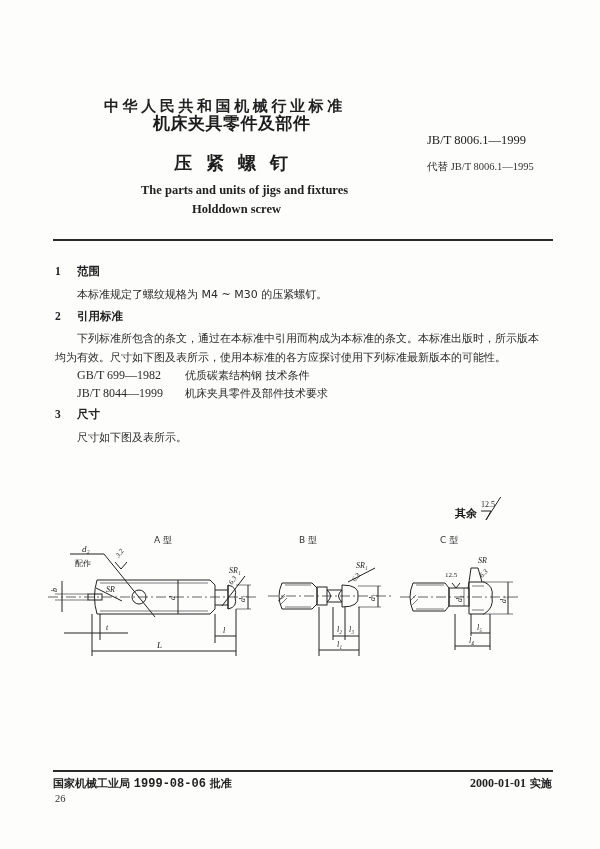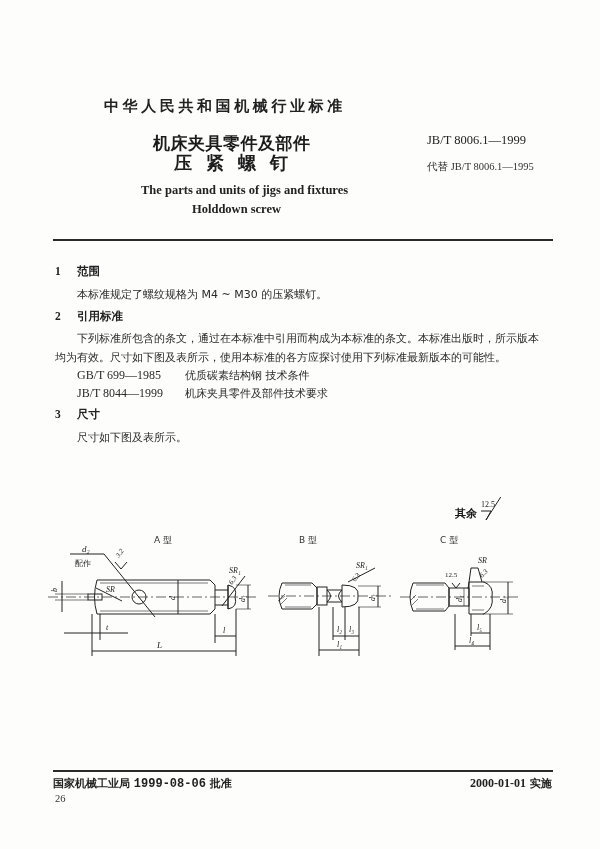--- a/index.html
+++ b/index.html
@@ -7,21 +7,21 @@
     width: 600px; height: 849px; position: relative; overflow: hidden;
     background: #fdfdfc; color: #1a1a1a;
     font-family: "DejaVu Serif", "Liberation Serif", serif;
   }
   .abs { position: absolute; white-space: nowrap; }
   .org {
     left: 104px; top: 88px; font-family: "DejaVu Sans", "Liberation Sans", sans-serif;
     font-weight: bold; font-size: 15px; letter-spacing: 3.6px; color: #222; margin-top: 9px;
   }
   .title1 {
-    left: 153px; top: 132px; font-family: "DejaVu Sans", "Liberation Sans", sans-serif;
+    left: 153px; top: 112px; font-family: "DejaVu Sans", "Liberation Sans", sans-serif;
     font-weight: bold; font-size: 17px; letter-spacing: 0.5px; color: #1c1c1c;
   }
   .title2 {
     left: 174px; top: 151px; font-family: "DejaVu Sans", "Liberation Sans", sans-serif;
     font-weight: bold; font-size: 18px; letter-spacing: 14px; color: #1c1c1c;
   }
   .en1 {
     left: 141px; top: 183px; font-family: "Liberation Serif", serif; font-weight: bold;
     font-size: 12.5px; color: #222;
   }
@@ -80,21 +80,21 @@
   <span class="num">1</span><span>范围</span>
 </div>
 <div class="abs para" style="left:77px; top:287px;">本标准规定了螺纹规格为 M4 ~ M30 的压紧螺钉。</div>
 
 <div class="abs sec" style="left:55px; top:309px;">
   <span class="num">2</span><span>引用标准</span>
 </div>
 <div class="abs para" style="left:77px; top:331px;">下列标准所包含的条文，通过在本标准中引用而构成为本标准的条文。本标准出版时，所示版本</div>
 <div class="abs para" style="left:55px; top:350px;">均为有效。尺寸如下图及表所示，使用本标准的各方应探讨使用下列标准最新版本的可能性。</div>
 <div class="abs ref" style="left:77px; top:368px;">
-  <span class="code">GB/T  699—1985</span><span>优质碳素结构钢    技术条件</span>
+  <span class="code">GB/T  699—1982</span><span>优质碳素结构钢    技术条件</span>
 </div>
 <div class="abs ref" style="left:77px; top:386px;">
   <span class="code">JB/T  8044—1999</span><span>机床夹具零件及部件技术要求</span>
 </div>
 
 <div class="abs sec" style="left:55px; top:407px;">
   <span class="num">3</span><span>尺寸</span>
 </div>
 <div class="abs para" style="left:77px; top:430px;">尺寸如下图及表所示。</div>
 

